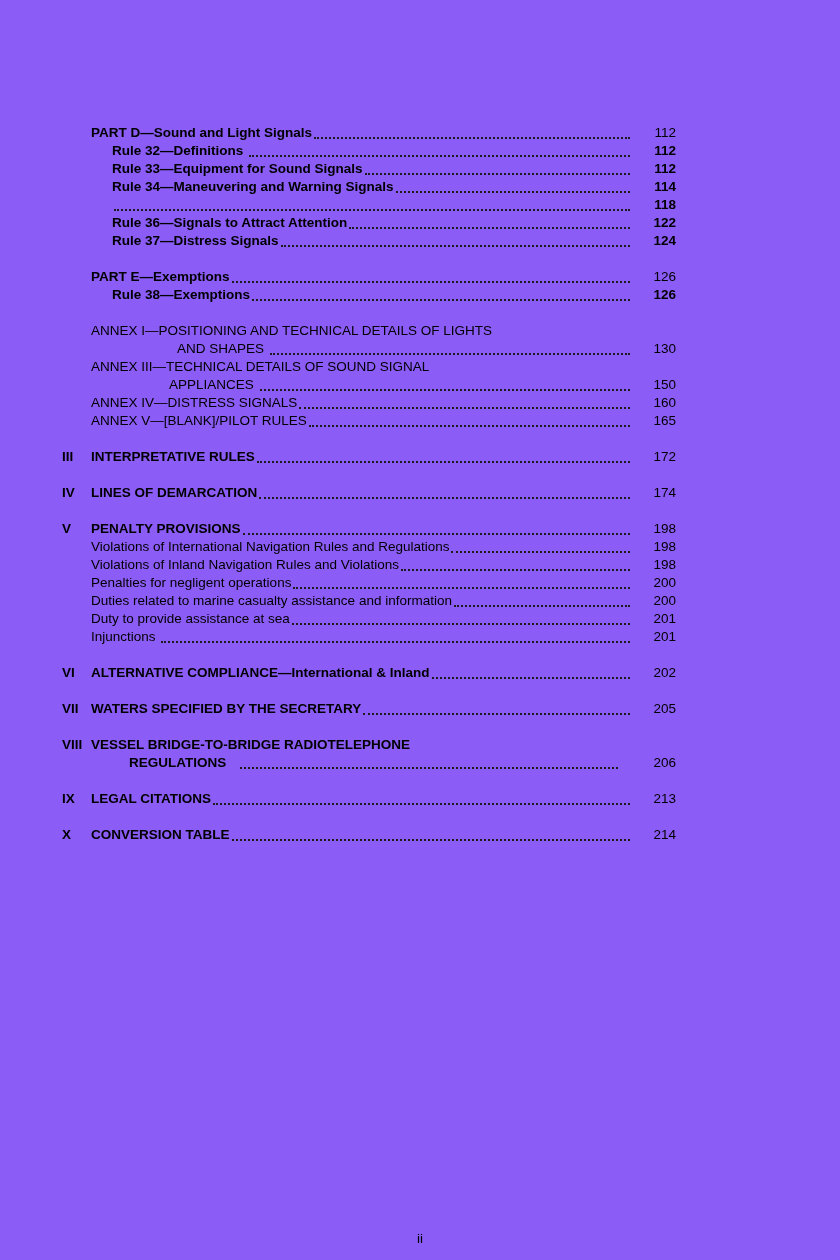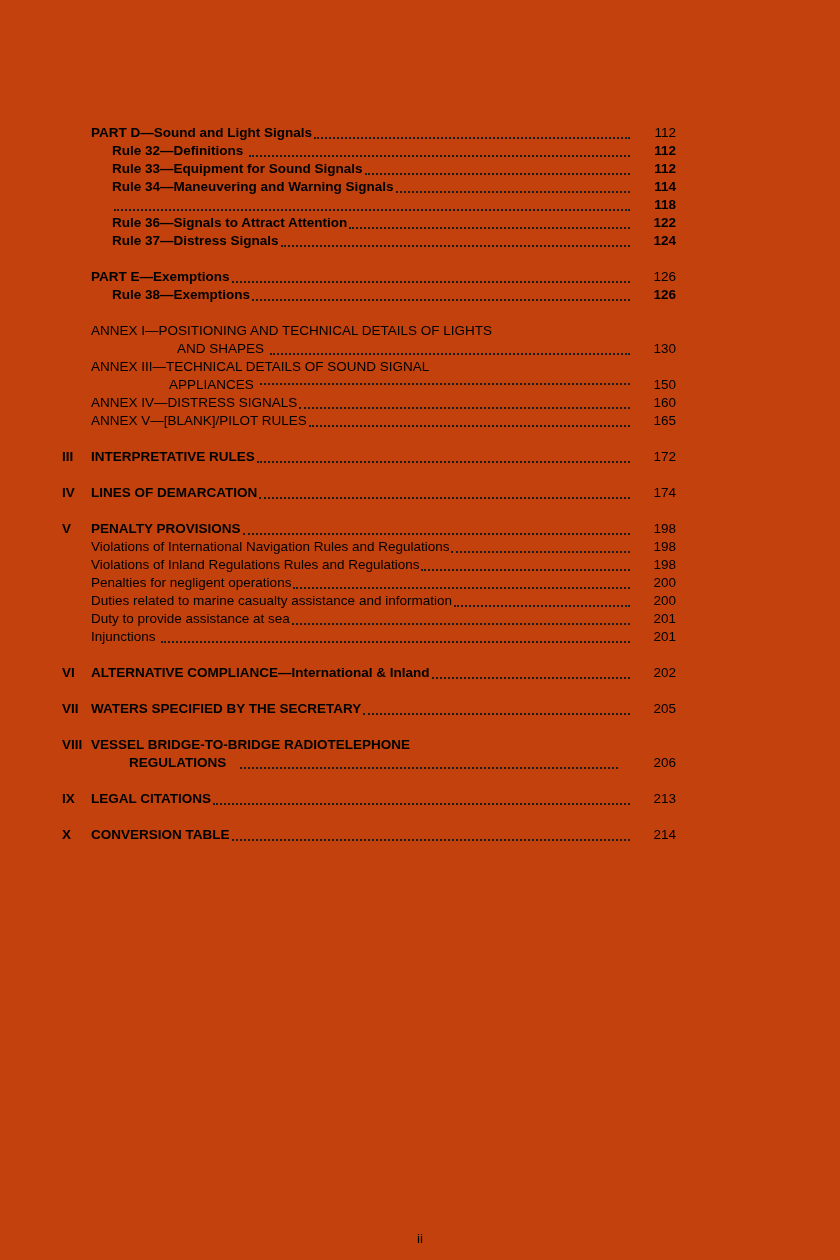--- a/index.html
+++ b/index.html
@@ -8,21 +8,21 @@
     width: 840px;
     height: 1260px;
     position: relative;
     font-family: "Liberation Sans", sans-serif;
     color: #000;
     overflow: hidden;
   }
   .page {
     position: absolute;
     inset: 0;
-    background: #c2410c;
+    background: #8b5cf6;
   }
   .toc {
     position: absolute;
     top: 124px;
     left: 62px;
     width: 614px;
     font-size: 13.5px;
     line-height: 18px;
   }
   .toc-row { display: flex; }
@@ -46,21 +46,21 @@
     margin: 0 2px 3px 2px;
   }
   .pagenum { flex: none; min-width: 24px; text-align: right; margin-left: 20px; }
 
   .s-part .label, .s-part .line1,
   .s-section .label, .s-section .line1 { font-weight: bold; }
 
   .s-rule .leader-line { padding-left: 21px; font-weight: bold; }
   .cont-a .leader-line { padding-left: 86px; }
   .cont-b .leader-line { padding-left: 57px; }
-  .cont-c .leader-line { padding-left: 78px; align-items: center; }
+  .cont-c .leader-line { padding-left: 78px; }
   .cont-d .leader-line { padding-left: 38px; gap: 12px; }
 
   .footer {
     position: absolute;
     bottom: 14px;
     left: 0;
     width: 100%;
     text-align: center;
     font-size: 13.5px;
   }
@@ -238,21 +238,21 @@
             <span class="label">Violations of International Navigation Rules and Regulations</span>
             <span class="dots"></span>
             <span class="pagenum">198</span>
           </div>
         </div>
       </div>
       <div class="toc-row s-sub">
         <span class="numeral"></span>
         <div class="entry-body">
           <div class="leader-line">
-            <span class="label">Violations of Inland Regulations Rules and Regulations</span>
+            <span class="label">Violations of Inland Navigation Rules and Violations</span>
             <span class="dots"></span>
             <span class="pagenum">198</span>
           </div>
         </div>
       </div>
       <div class="toc-row s-sub">
         <span class="numeral"></span>
         <div class="entry-body">
           <div class="leader-line">
             <span class="label">Penalties for negligent operations</span>

